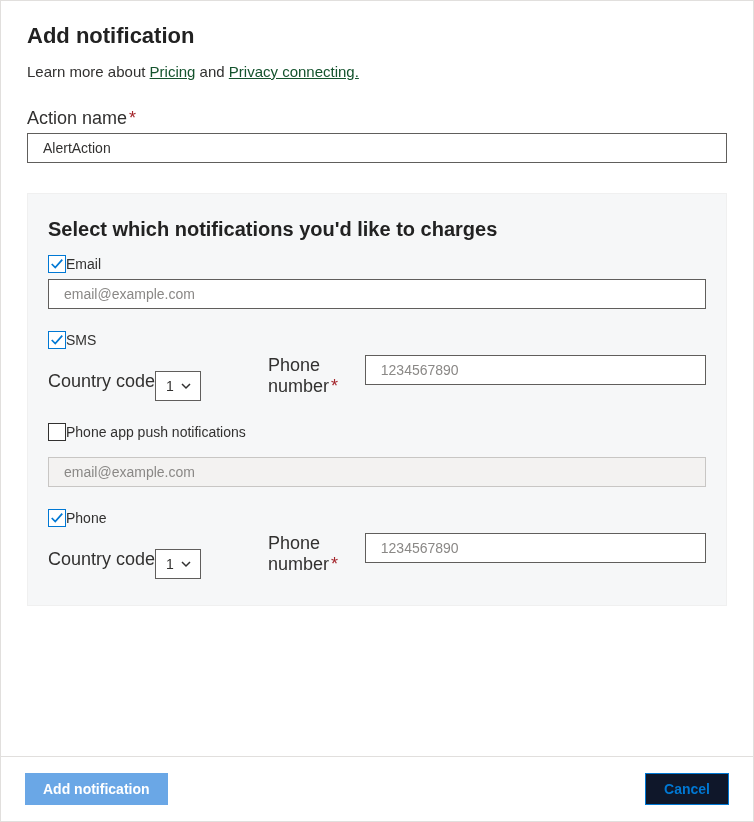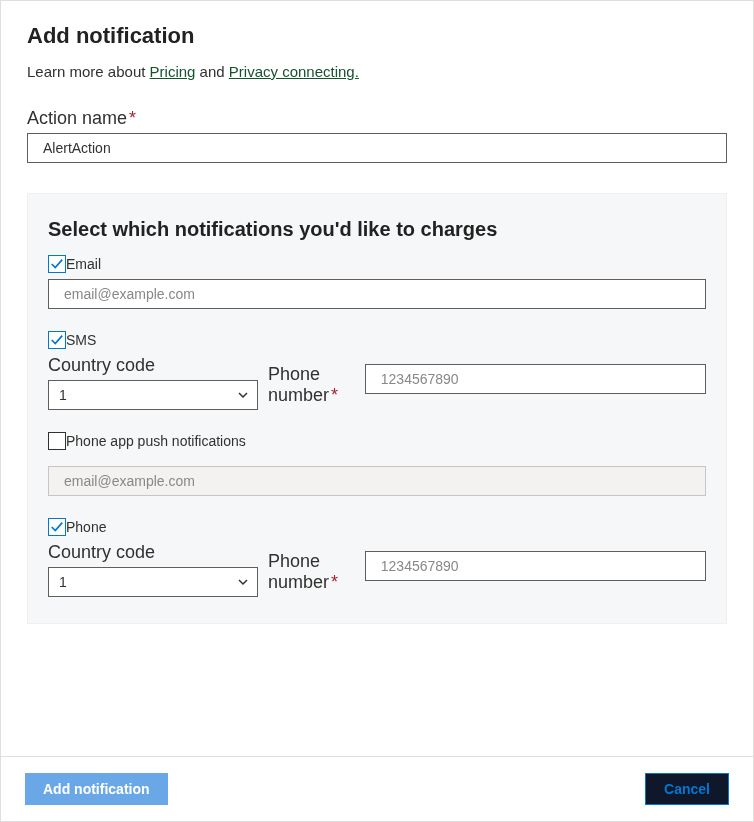--- a/index.html
+++ b/index.html
@@ -92,21 +92,21 @@
       border-color: #0078d4;
     }
     .checkbox.checked svg { display: block; }
     .checkbox svg { display: none; width: 14px; height: 14px; }
     .checkbox-label { font-size: 14px; color: #323130; }
     .row {
       display: flex;
       gap: 10px;
       align-items: flex-end;
     }
-    .col-code { width: 210px; display:flex; flex-direction:column; }
+    .col-code { width: 210px; display:flex; flex-direction:row; }
     .col-phone { flex:1; display:flex; flex-direction:row; }
     .select-wrap {
       position: relative;
       height: 30px;
       border: 1px solid #605e5c;
       background: #fff;
       display: flex;
       align-items: center;
       padding: 0 26px 0 10px;
       cursor: pointer;

